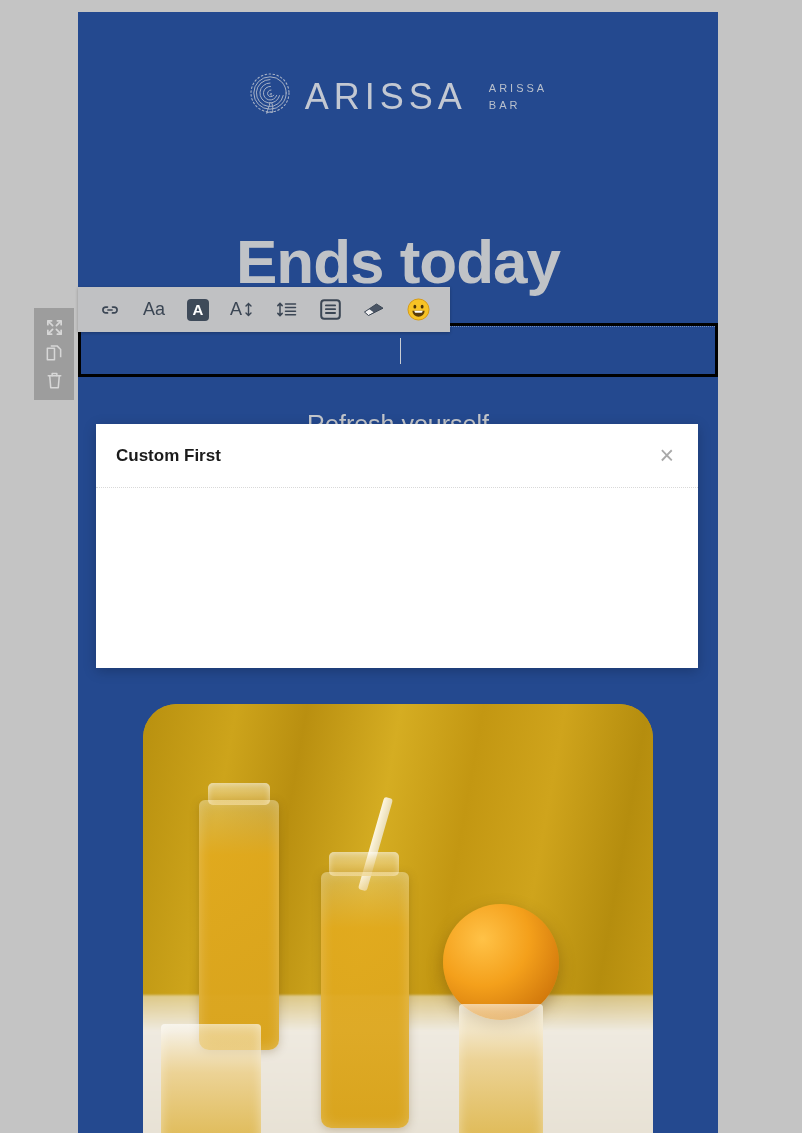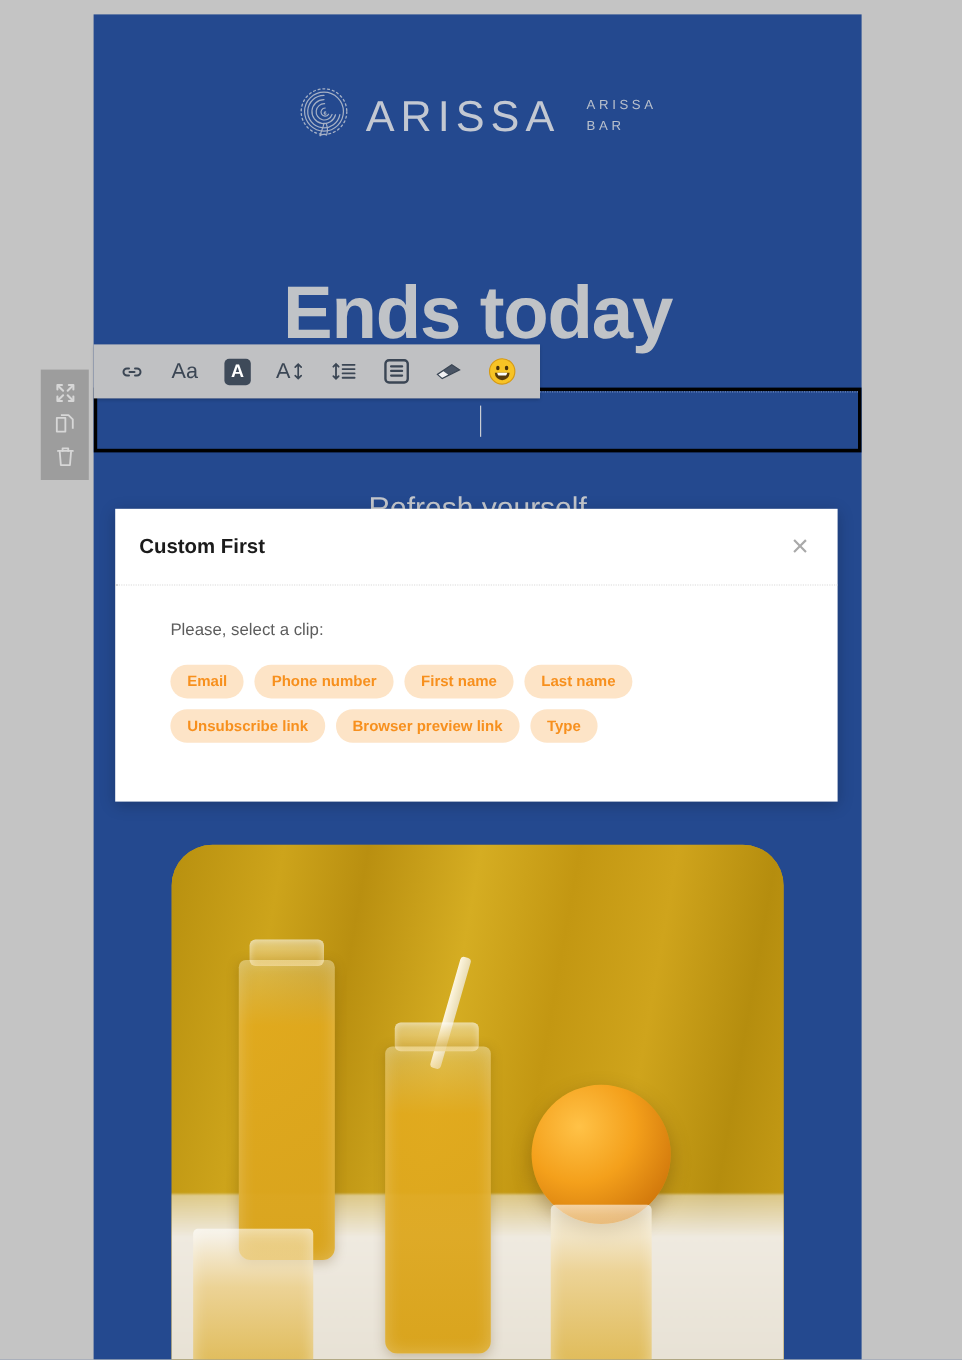--- a/index.html
+++ b/index.html
@@ -326,27 +326,15 @@
         <path d="M4 5.6l1 12h8l1-12"></path>
       </svg>
     </div>
   </div>
 
   <div class="modal">
     <div class="modal-head">
       <span class="modal-title">Custom First</span>
       <span class="modal-close">×</span>
     </div>
-    <div class="modal-body">
-      <div class="modal-prompt">Please, select a clip:</div>
-      <div class="chip-wrap">
-        <span class="chip">Email</span>
-        <span class="chip">Phone number</span>
-        <span class="chip">First name</span>
-        <span class="chip">Last name</span>
-        <span class="chip">Unsubscribe link</span>
-        <span class="chip">Browser preview link</span>
-        <span class="chip">Type</span>
-      </div>
-    </div>
   </div>
 
 </div>
 
 </body></html>

